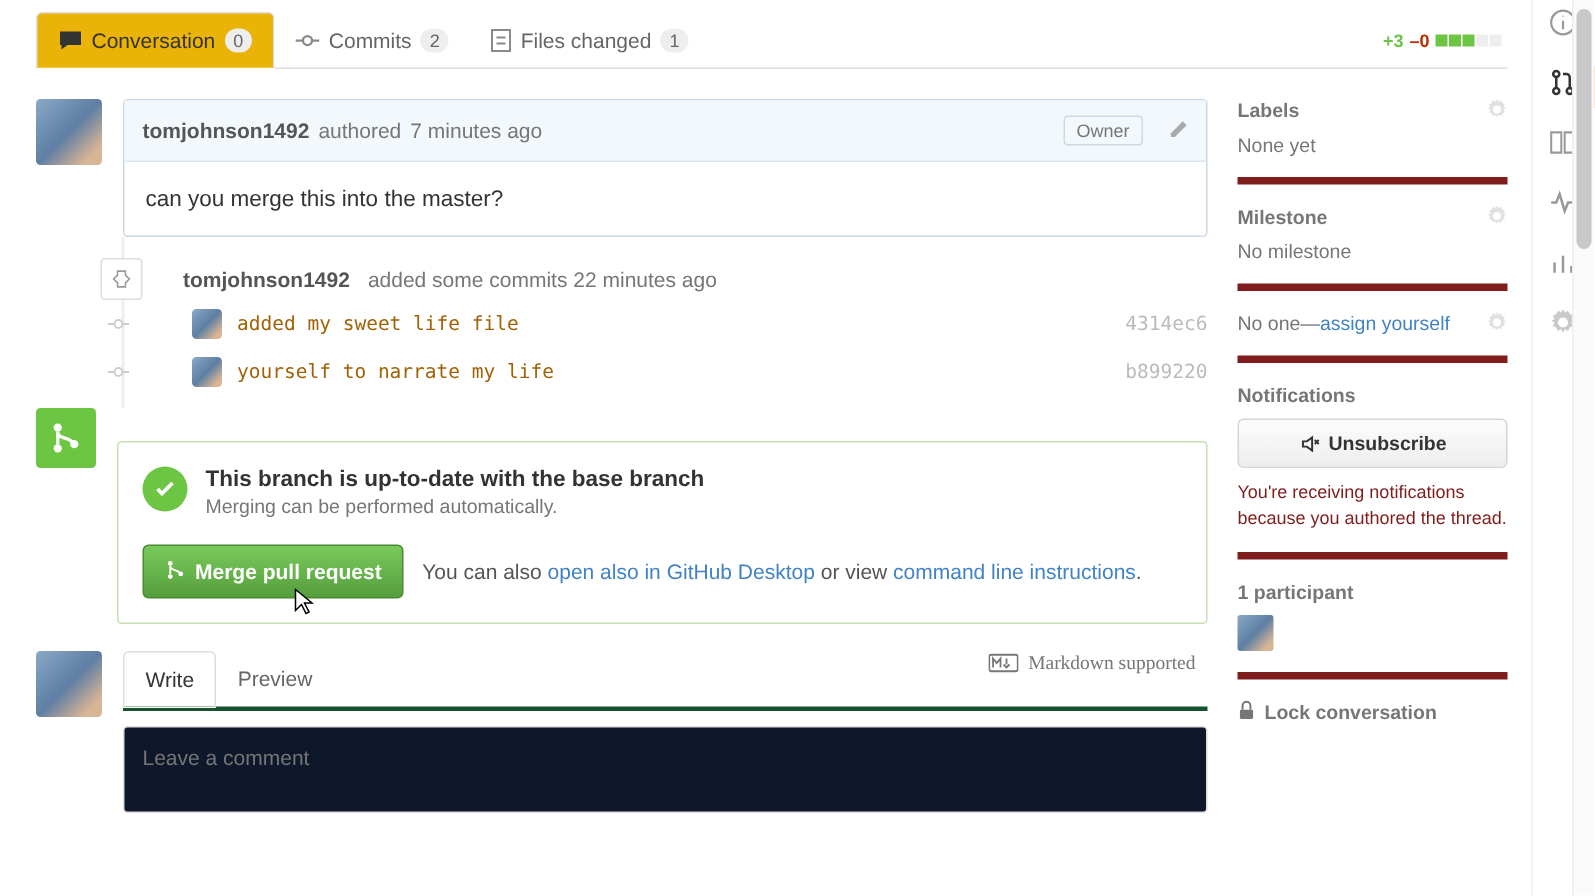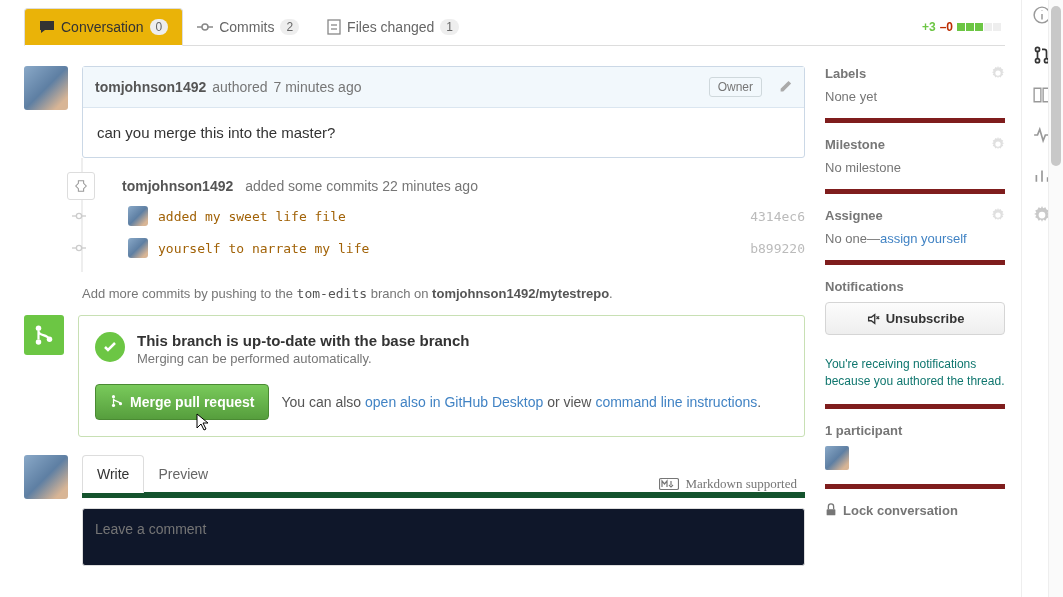--- a/index.html
+++ b/index.html
@@ -49,49 +49,49 @@
   .commit-msg { font-family: "SFMono-Regular", Consolas, monospace; font-size: 13px; color: #a16207; }
   .commit-sha { margin-left: auto; font-family: monospace; font-size: 13px; color: #bbb; }
 
   .push-hint { margin: 14px 0 14px 58px; color: #767676; font-size: 13px; }
   .push-hint .mono { font-family: monospace; color: #555; }
   .push-hint .repo { font-weight: 600; color: #555; }
 
   
   .merge-wrap { display: flex; gap: 14px; }
   .merge-ico { width: 40px; height: 40px; background: #6cc644; border-radius: 3px; display: flex; align-items: center; justify-content: center; color: #fff; }
-  .merge-box { flex: 1; border: 1px solid #c8e0b4; border-radius: 3px; padding: 16px; }
+  .merge-box { flex: 1; border: 1px solid #c8e0b4; border-radius: 3px; padding: 16px; margin-top: 22px; }
   .merge-top { display: flex; gap: 12px; align-items: flex-start; }
   .check { width: 30px; height: 30px; border-radius: 50%; background: #6cc644; color: #fff; display: flex; align-items: center; justify-content: center; flex-shrink: 0; }
   .merge-title { font-weight: 700; font-size: 15px; }
   .merge-sub { color: #767676; font-size: 13px; margin-top: 2px; }
   .merge-actions { margin-top: 18px; display: flex; align-items: center; gap: 12px; position: relative; }
   .btn-merge { background: linear-gradient(#79ca5b,#569e3d); border: 1px solid #4a8a33; color: #fff; padding: 9px 14px; border-radius: 4px; font-weight: 600; font-size: 14px; display: flex; gap: 6px; cursor: pointer; position: relative; }
   .merge-hint { color: #555; }
   .merge-hint a { color: #4183c4; text-decoration: none; cursor: pointer; }
   .cursor { position: absolute; left: 98px; top: 28px; font-size: 16px; pointer-events: none; }
 
   
   .write-wrap { display: flex; gap: 14px; margin-top: 18px; }
   .write-box { flex: 1; }
-  .write-tabs { display: flex; align-items: flex-end; border-bottom: 6px solid #14532d; }
+  .write-tabs { display: flex; align-items: flex-start; border-bottom: 3px solid #14532d; }
   .wtab { padding: 10px 14px; color: #666; cursor: pointer; }
   .wtab.active { border: 1px solid #ddd; border-bottom-color: #fff; border-radius: 4px 4px 0 0; margin-bottom: -1px; color: #333; }
   .md-sup { margin-left: auto; color: #767676; font-size: 13px; display: flex; align-items: center; gap: 6px; padding-right: 8px; font-family: Liberation Serif, serif; }
   .comment-input { width: 100%; border: 1px solid #ddd; background: #0f172a; border-radius: 3px; padding: 12px; font-size: 14px; color: #999; margin-top: 10px; min-height: 40px; resize: none; font-family: inherit; }
 
   
   .side-sec { border-bottom: 5px solid #7f1d1d; padding: 0 0 14px 0; margin-bottom: 14px; position: relative; }
   .side-sec:last-child { border-bottom: none; }
   .side-title { font-size: 13px; font-weight: 700; color: #767676; margin-bottom: 8px; }
   .side-gear { position: absolute; right: 0; top: 0; color: #ccc; cursor: pointer; }
   .side-text { font-size: 13px; color: #767676; }
   .side-link { font-size: 13px; color: #4183c4; cursor: pointer; }
   .unsub-btn { width: 100%; border: 1px solid #d5d5d5; background: linear-gradient(#fcfcfc,#eee); border-radius: 4px; padding: 8px; font-weight: 600; font-size: 13px; display: flex; align-items: center; justify-content: center; gap: 6px; cursor: pointer; color: #333; }
-  .note { font-size: 12px; color: #0f766e; margin-top: 21px; line-height: 1.4; }
+  .note { font-size: 12px; color: #7f1d1d; margin-top: 8px; line-height: 1.4; }
   .part-av { width: 24px; height: 24px; border-radius: 2px; background: linear-gradient(135deg,#8aa9c8,#5e7fa3 50%,#d8b595 85%); margin-top: 6px; }
   .lock-row { display: flex; align-items: center; gap: 6px; color: #767676; font-size: 13px; font-weight: 600; cursor: pointer; }
 
   
   .scroll-track { position: absolute; right: 0; top: 0; bottom: 0; width: 15px; background: #fafafa; border-left: 1px solid #eee; }
   .scroll-thumb { position: absolute; left: 2px; right: 2px; top: 6px; height: 160px; background: #c8c8c8; border-radius: 6px; }
 
   svg { display: block; }
 </style>
 </head>
@@ -193,23 +193,20 @@
                   </svg>
                 </span>
                 <span style="width:12px"></span>
                 <span class="avatar sm"></span>
                 <span class="commit-msg">yourself to narrate my life</span>
                 <span class="commit-sha">b899220</span>
               </div>
             </div>
         </div>
 
-        <div class="push-hint">
-          <span>Add more commits by pushing to the </span><span class="mono">tom-edits</span><span> branch on </span><span class="repo">tomjohnson1492/mytestrepo</span><span>.</span>
-        </div>
 
         <div class="merge-wrap">
           <div class="merge-ico">
             <svg width="22" height="22" viewBox="0 0 16 16" fill="#fff">
                 <circle cx="4" cy="3" r="2"></circle>
                 <circle cx="4" cy="13" r="2"></circle>
                 <circle cx="12" cy="11" r="2"></circle>
                 <path d="M4 5v6M4 5c0 4 6 2 8 6" stroke="#fff" stroke-width="1.6" fill="none"></path>
               </svg>
           </div>
@@ -280,21 +277,20 @@
         <div class="side-sec">
           <div class="side-title">Milestone</div>
           <span class="side-gear">
               <svg width="14" height="14" viewBox="0 0 16 16" fill="#ccc">
                 <path d="M8 5a3 3 0 100 6 3 3 0 000-6zM8 0l1 2 2-1 1 2 2 1-1 2 2 1-2 1 1 2-2 1-1 2-2-1-1 2-1-2-2 1-1-2-2-1 1-2-2-1 2-1-1-2 2-1 1-2 2 1z" opacity="0.6"></path>
               </svg>
             </span>
           <div class="side-text">No milestone</div>
         </div>
         <div class="side-sec">
-          <div class="side-title">Assignee</div>
           <span class="side-gear">
               <svg width="14" height="14" viewBox="0 0 16 16" fill="#ccc">
                 <path d="M8 5a3 3 0 100 6 3 3 0 000-6zM8 0l1 2 2-1 1 2 2 1-1 2 2 1-2 1 1 2-2 1-1 2-2-1-1 2-1-2-2 1-1-2-2-1 1-2-2-1 2-1-1-2 2-1 1-2 2 1z" opacity="0.6"></path>
               </svg>
             </span>
           <div class="side-text"><span>No one—</span><span class="side-link">assign yourself</span></div>
         </div>
         <div class="side-sec">
           <div class="side-title">Notifications</div>
           <button class="unsub-btn">

